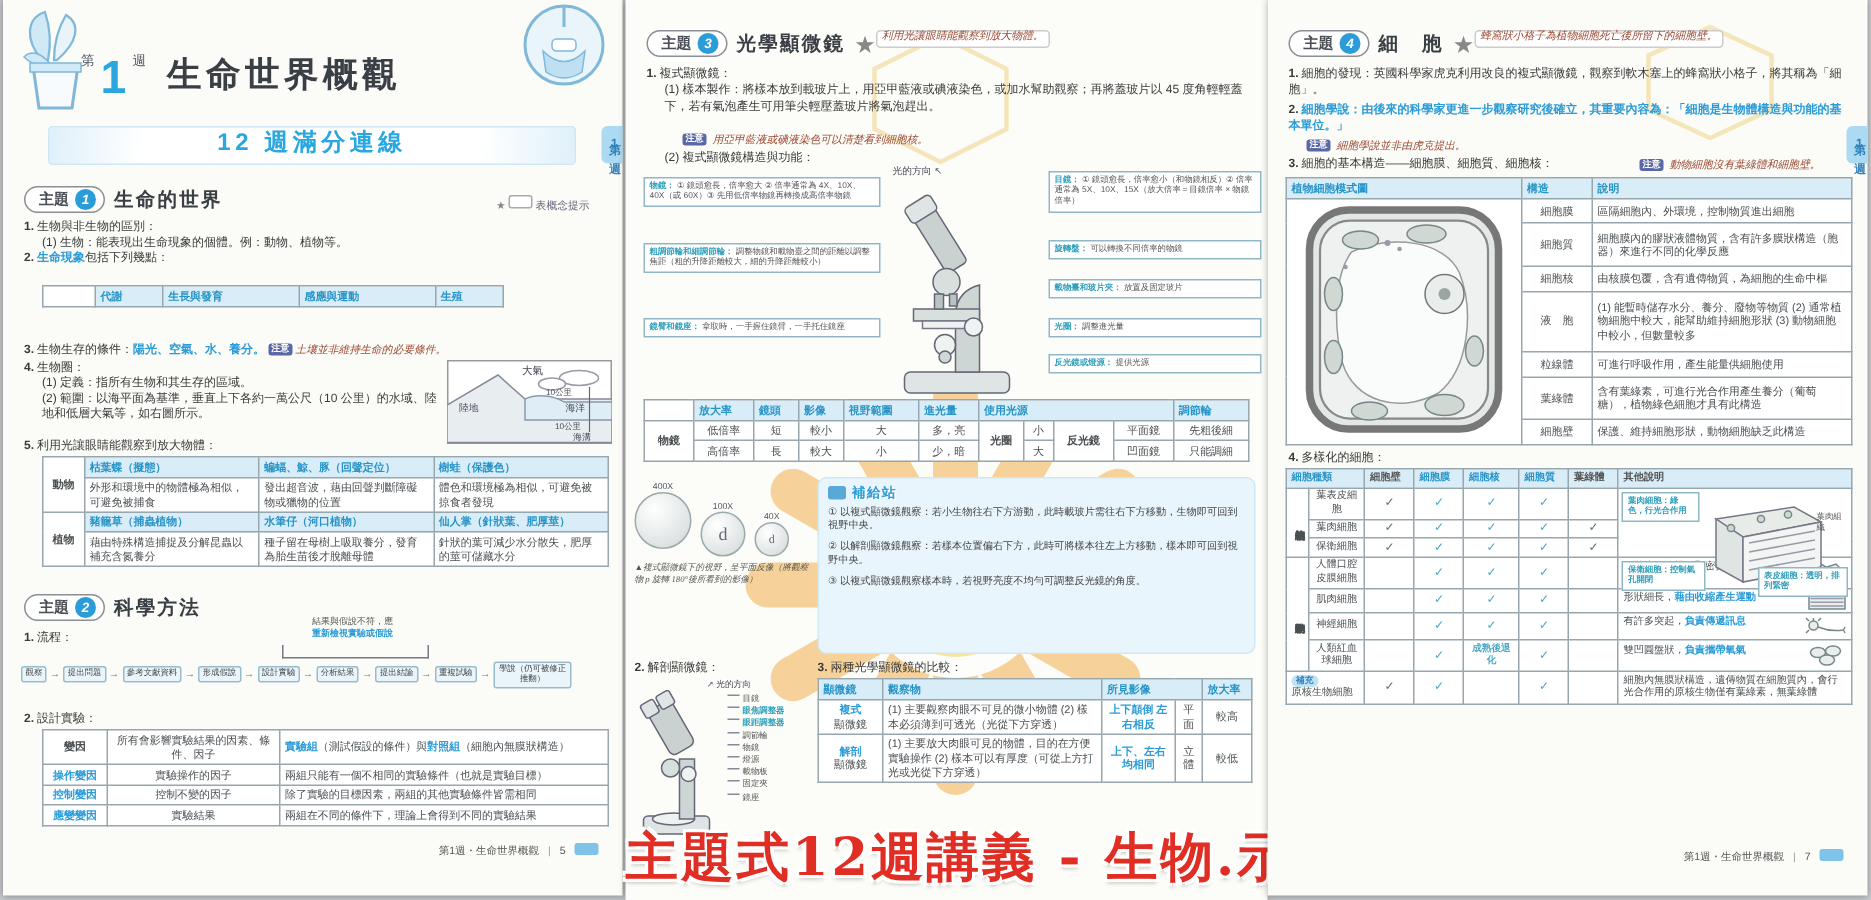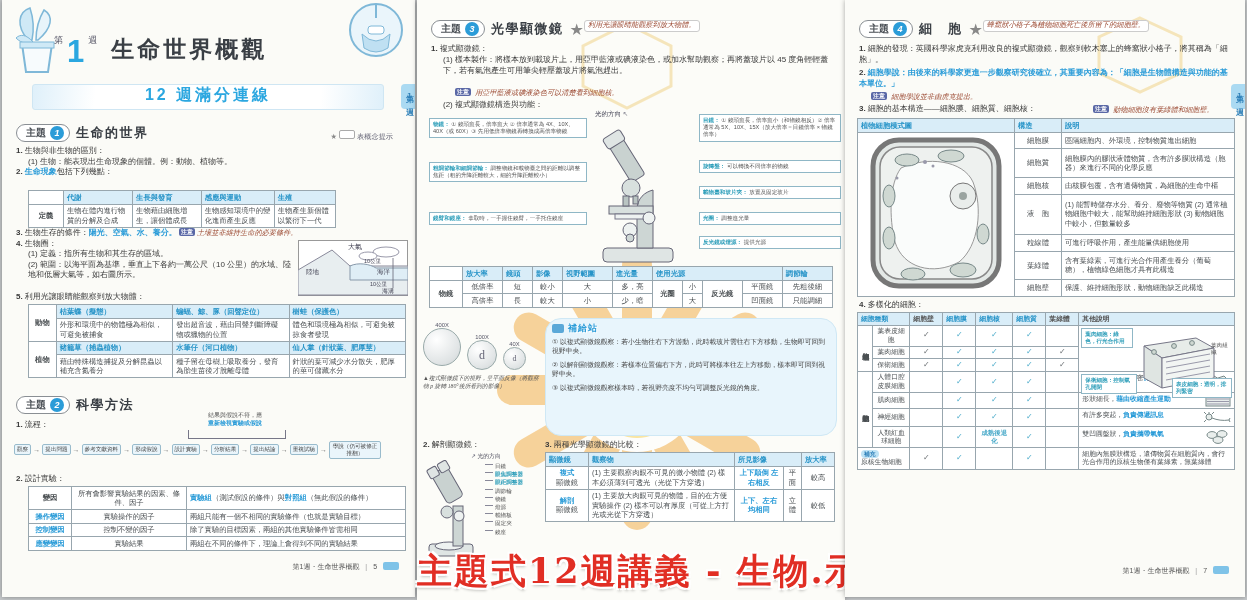--- a/index.html
+++ b/index.html
@@ -30,21 +30,21 @@
   .step{border:1px solid #9bc;background:#eaf5fb;border-radius:2px;padding:1px 2px;font-size:5.6px;line-height:6.8px;text-align:center;color:#444;max-width:34px}
   .flowwrap{display:flex;align-items:center;gap:1px}
   .chk{text-align:center;color:#49aac9;font-size:8px}
   .ckd{color:#6a6f72}
   .ftr{position:absolute;font-size:7px;color:#555}
   .pnbar{display:inline-block;background:#7fc3e8;width:16px;height:8px;border-radius:2px;vertical-align:-1px;margin-left:4px}
   .wmred{position:absolute;color:#e12e24;font-weight:bold;font-family:"DejaVu Serif","Liberation Serif",serif;font-size:35px;letter-spacing:2px;white-space:nowrap;text-shadow:-2px -2px 0 #fff,2px -2px 0 #fff,-2px 2px 0 #fff,2px 2px 0 #fff,0 3px 3px rgba(0,0,0,.25)}
   .banner{position:absolute;left:30px;top:84px;width:350px;height:24px;background:linear-gradient(95deg,#dff0fa 0%,#ffffff 18%,#ffffff 82%,#dff0fa 100%);border:1px solid #cfe6f3;border-radius:3px;display:flex;align-items:flex-start;justify-content:center}
   .bannertxt{font-size:16px;font-weight:bold;color:#2ba7e0;letter-spacing:3px}
   .cap{font-size:5.8px;line-height:7.6px;font-style:italic;color:#555;font-family:"Liberation Serif","DejaVu Serif",serif}
-  .tips{position:absolute;background:#e8f5fc;border-radius:16px;border:1px solid #cfe8f5}
+  .tips{position:absolute;background:#e8f5fc;border-radius:6px;border:1px solid #cfe8f5}
   .tiplist{font-size:6.8px;line-height:9.4px;color:#444;padding:2px 6px}
   .circle{border-radius:50%;background:radial-gradient(circle at 35% 30%,#ffffff,#dfe3e4 70%,#c9cdce);border:1px solid #9aa;display:inline-flex;align-items:center;justify-content:center;color:#667;font-family:"Liberation Serif",serif}
   .clab{font-size:5.8px;color:#556;text-align:center}
   .dl{font-size:5.6px;line-height:8.2px;color:#555;border-left:6px solid transparent}
   .dl i{display:inline-block;width:8px;border-top:1px solid #889;vertical-align:3px;margin-right:2px}
   .num{font-weight:bold;margin-right:2px}
   .fb{font-size:6px;line-height:7.6px;text-align:center;color:#555}
   .hex{position:absolute;opacity:.5}
 </style>
 </head>
@@ -97,27 +97,20 @@
   </div>
 
   <table class="t abs" style="left:26px;top:190px;width:308px">
     <tbody>
         <tr>
       <th style="width:28px;background:#fff"></th>
       <th>代謝</th>
       <th>生長與發育</th>
       <th>感應與運動</th>
       <th>生殖</th>
-    </tr>
-    <tr>
-      <td class="rl">定義</td>
-      <td>生物在體內進行物質的分解及合成</td>
-      <td>生物藉由細胞增生，讓個體成長</td>
-      <td>生物感知環境中的變化進而產生反應</td>
-      <td>生物產生新個體以繁衍下一代</td>
     </tr>
   </tbody>
     </table>
 
   <div class="abs sec" style="left:14px;top:228px;width:392px">
     <div><span class="num">3.</span><span>生物生存的條件：</span><span class="bb">陽光、空氣、水、養分。</span>
       <span class="tag">注意</span><span class="mar sm">土壤並非維持生命的必要條件。</span></div>
     <div><span class="num">4.</span><span>生物圈：</span></div>
     <div style="padding-left:12px;width:268px">(1) 定義：指所有生物和其生存的區域。</div>
     <div style="padding-left:12px;width:268px">(2) 範圍：以海平面為基準，垂直上下各約一萬公尺（10 公里）的水域、陸地和低層大氣等，如右圖所示。</div>
@@ -201,21 +194,21 @@
     <span class="step" style="max-width:46px">學說（仍可被修正推翻）</span>
   </div>
 
   <div class="abs sec" style="left:14px;top:474px"><span class="num">2.</span><span>設計實驗：</span></div>
   <table class="t abs" style="left:26px;top:486px;width:378px">
     <tbody>
         <tr>
       <td class="rl" style="width:36px">變因</td>
       <td class="c" style="width:108px">所有會影響實驗結果的因素、條件、因子</td>
       <td>
-        <span class="bb">實驗組</span><span>（測試假設的條件）與</span><span class="bb">對照組</span><span>（無此假設的條件）</span>
+        <span class="bb">實驗組</span><span>（測試假設的條件）與</span><span class="bb">對照組</span><span>（細胞內無膜狀構造）</span>
       </td>
     </tr>
     <tr>
       <td class="c bb">操作變因</td>
       <td class="c">實驗操作的因子</td>
       <td>兩組只能有一個不相同的實驗條件（也就是實驗目標）</td>
     </tr>
     <tr>
       <td class="c bb">控制變因</td>
       <td class="c">控制不變的因子</td>

